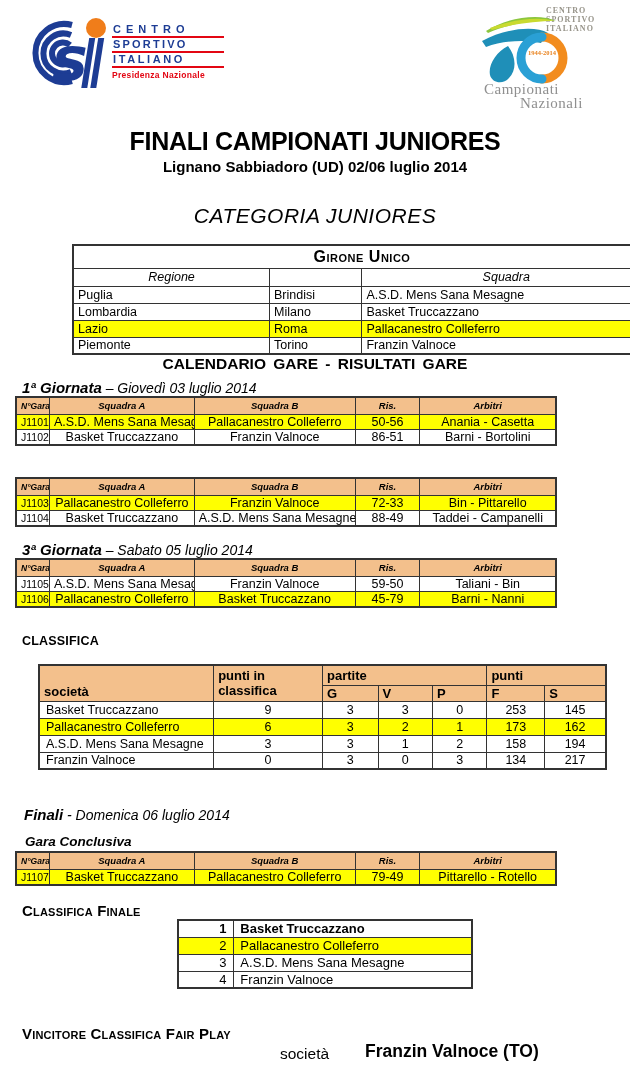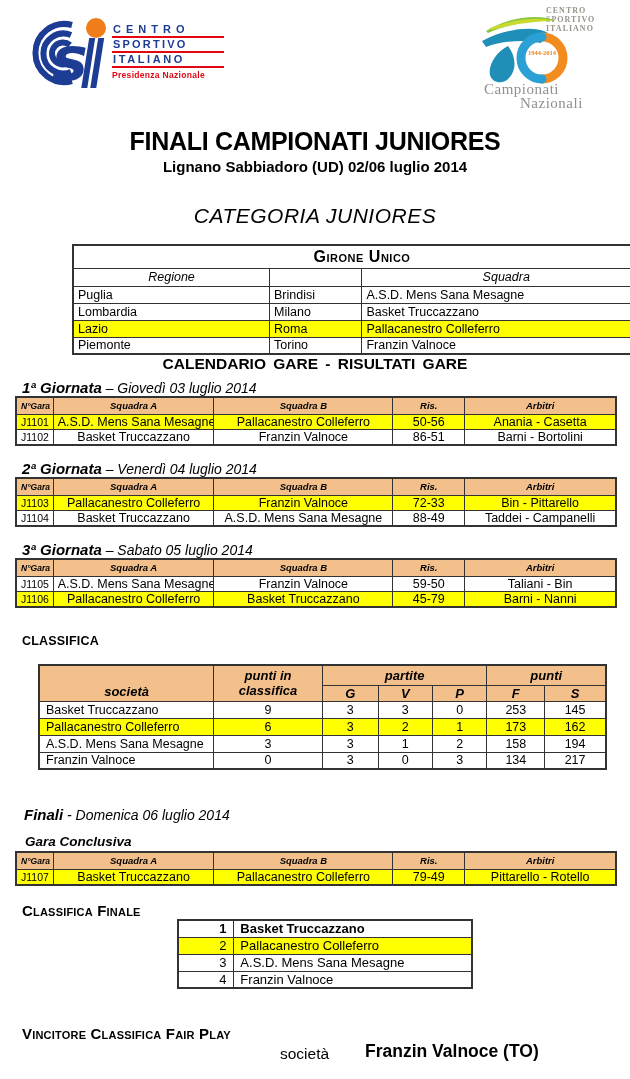--- a/index.html
+++ b/index.html
@@ -55,32 +55,32 @@
   .bold { font-weight:bold; }
 
   
   .girone-table { left:72px; top:244px; width:580px; }
   .girone-table table { border:2px solid #333; }
   .girone-title { height:23px; text-align:center; font-weight:bold; font-variant:small-caps; font-size:16px; letter-spacing:.5px; }
   .girone-subhead td { height:18px; text-align:center; font-style:italic; font-size:12.5px; }
   .girone-row td { height:17px; font-size:12.5px; }
 
   
-  .match-table { left:15px; width:602px; }
+  .match-table { left:15px; width:542px; }
   .t1 { top:396px; } .t2 { top:477px; } .t3 { top:558px; } .t4 { top:851px; }
   .match-table table { border:2px solid #333; }
   .match-table th { height:17px; font-weight:bold; font-style:italic; font-size:9.5px; text-align:center; }
   .match-table th.num-h { font-size:8.5px; }
   .match-table td { height:15px; font-size:12.5px; text-align:center; }
   .match-table td.num { font-size:10.5px; }
 
   
   .classifica-table { left:38px; top:664px; width:569px; }
   .classifica-table table { border:2px solid #333; }
-  .classifica-table th { font-weight:bold; font-style:italic; font-size:13px; text-align:center; }
+  .classifica-table th { font-weight:bold; font-size:13px; text-align:left; }
   .classifica-table th.societa-h { vertical-align:bottom; padding-bottom:2px; }
   .classifica-table .hrow1 th { height:20px; }
   .classifica-table .hrow2 th { height:15px; }
   .classifica-table td { height:17px; font-size:12.5px; text-align:center; }
   .classifica-table td.team { text-align:left; padding-left:6px; }
 
   
   .finale-table { left:177px; top:919px; width:296px; }
   .finale-table table { border:2px solid #333; }
   .finale-table td { height:17px; font-size:13px; }
@@ -211,24 +211,20 @@
         <td class="num">J1102</td>
         <td>Basket Truccazzano</td>
         <td>Franzin Valnoce</td>
         <td>86-51</td>
         <td>Barni - Bortolini</td>
       </tr>
     </tbody>
       </table>
   </div>
 
-  <div class="abs giornata-label g2">
-    <b>2ª Giornata</b>
-    <i>– Venerdì 04 luglio 2014</i>
-  </div>
   <div class="abs match-table t2">
     <table>
       <colgroup>
           <col style="width:6.2%">
           <col style="width:26.8%">
           <col style="width:29.8%">
           <col style="width:12%">
           <col style="width:25.2%">
         </colgroup>
       <tbody>

